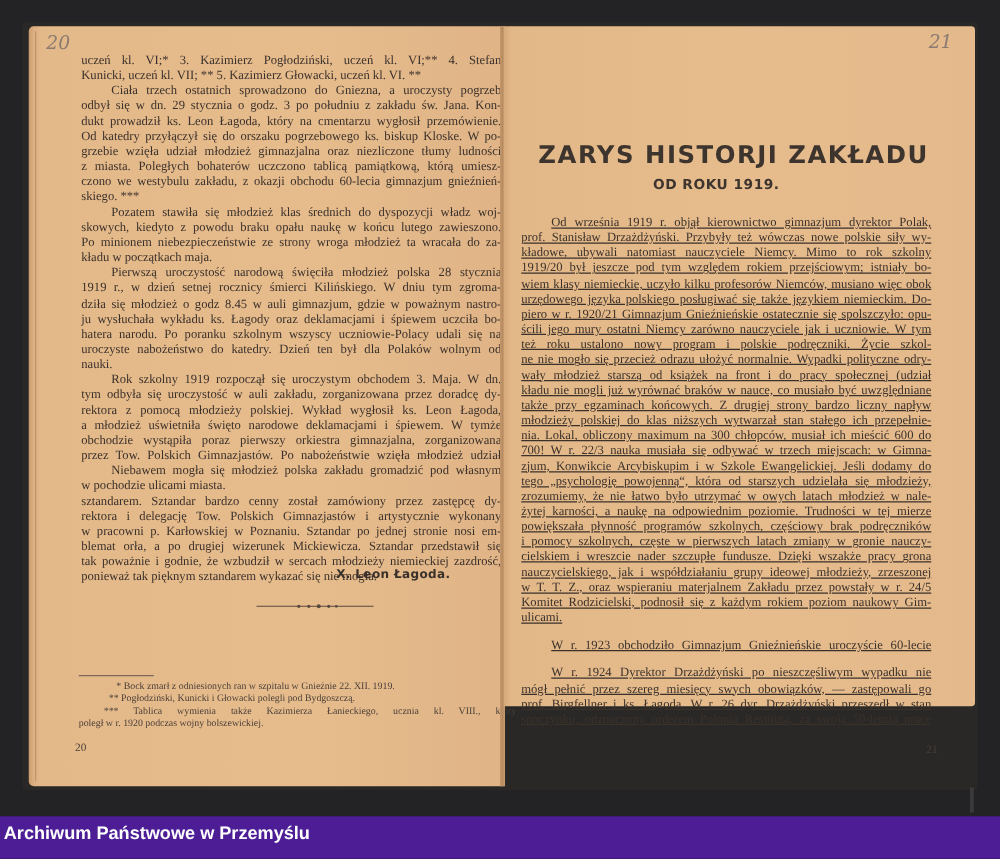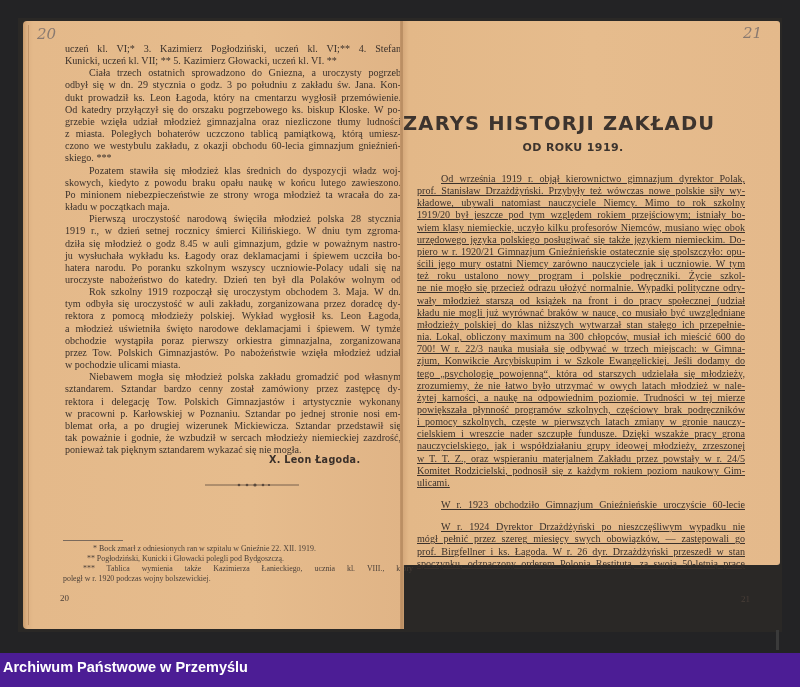--- a/index.html
+++ b/index.html
@@ -77,21 +77,21 @@
   .footnotes .fn1 { padding-left: 30px; }
   .footnotes .fn2 { padding-left: 24px; }
   .footnotes .fn3 { padding-left: 20px; text-align: justify; text-align-last: justify; }
   .page-num {
     position: absolute; font-size: 9px; color: #4a3f38;
   }
   .pn-left { left: 37px; top: 572px; }
   .pn-right { left: 338px; top: 573px; }
 
   .title {
-    position: absolute; left: 0; top: 91px; width: 340px; text-align: left;
+    position: absolute; left: 0; top: 91px; width: 340px; text-align: right;
     font-family: "DejaVu Sans", sans-serif; font-weight: bold;
     font-size: 19.5px; letter-spacing: 1.2px; color: #3d342e;
   }
   .subtitle {
     position: absolute; left: 0; top: 120px; width: 340px; text-align: center;
     font-family: "DejaVu Sans", sans-serif; font-weight: bold;
     font-size: 11px; letter-spacing: 0.4px; color: #3d342e;
   }
   .right-text-block { top: 152px; text-decoration: underline; }
   .spacer { display: block; height: 10px; }
@@ -131,28 +131,29 @@
       <span class="line" style="padding-left:24px">Pozatem stawiła się młodzież klas średnich do dyspozycji władz woj-</span>
       <span class="line">skowych, kiedyto z powodu braku opału naukę w końcu lutego zawieszono.</span>
       <span class="line">Po minionem niebezpieczeństwie ze strony wroga młodzież ta wracała do za-</span>
       <span class="line" style="text-align-last:left">kładu w początkach maja.</span>
       <span class="line" style="padding-left:24px">Pierwszą uroczystość narodową święciła młodzież polska 28 stycznia</span>
       <span class="line">1919 r., w dzień setnej rocznicy śmierci Kilińskiego. W dniu tym zgroma-</span>
       <span class="line">dziła się młodzież o godz 8.45 w auli gimnazjum, gdzie w poważnym nastro-</span>
       <span class="line">ju wysłuchała wykładu ks. Łagody oraz deklamacjami i śpiewem uczciła bo-</span>
       <span class="line">hatera narodu. Po poranku szkolnym wszyscy uczniowie-Polacy udali się na</span>
       <span class="line">uroczyste nabożeństwo do katedry. Dzień ten był dla Polaków wolnym od</span>
+      <span class="line" style="text-align-last:left">nauki.</span>
       <span class="line" style="padding-left:24px">Rok szkolny 1919 rozpoczął się uroczystym obchodem 3. Maja. W dn.</span>
       <span class="line">tym odbyła się uroczystość w auli zakładu, zorganizowana przez doradcę dy-</span>
       <span class="line">rektora z pomocą młodzieży polskiej. Wykład wygłosił ks. Leon Łagoda,</span>
       <span class="line">a młodzież uświetniła święto narodowe deklamacjami i śpiewem. W tymże</span>
       <span class="line">obchodzie wystąpiła poraz pierwszy orkiestra gimnazjalna, zorganizowana</span>
       <span class="line">przez Tow. Polskich Gimnazjastów. Po nabożeństwie wzięła młodzież udział</span>
+      <span class="line" style="padding-left:24px">Niebawem mogła się młodzież polska zakładu gromadzić pod własnym</span>
       <span class="line" style="text-align-last:left">w pochodzie ulicami miasta.</span>
-      <span class="line" style="padding-left:24px">Niebawem mogła się młodzież polska zakładu gromadzić pod własnym</span>
       <span class="line">sztandarem. Sztandar bardzo cenny został zamówiony przez zastępcę dy-</span>
       <span class="line">rektora i delegację Tow. Polskich Gimnazjastów i artystycznie wykonany</span>
       <span class="line">w pracowni p. Karłowskiej w Poznaniu. Sztandar po jednej stronie nosi em-</span>
       <span class="line">blemat orła, a po drugiej wizerunek Mickiewicza. Sztandar przedstawił się</span>
       <span class="line">tak poważnie i godnie, że wzbudził w sercach młodzieży niemieckiej zazdrość,</span>
       <span class="line" style="text-align-last:left">ponieważ tak pięknym sztandarem wykazać się nie mogła.</span>
     </div>
     <div class="signature">X. Leon Łagoda.</div>
     <svg class="ornament" viewBox="0 0 94 6">
       <line x1="0" y1="3" x2="94" y2="3" stroke="#5a4a3e" stroke-width="0.8"></line>
@@ -184,20 +185,21 @@
       <span class="line">kładowe, ubywali natomiast nauczyciele Niemcy. Mimo to rok szkolny</span>
       <span class="line">1919/20 był jeszcze pod tym względem rokiem przejściowym; istniały bo-</span>
       <span class="line">wiem klasy niemieckie, uczyło kilku profesorów Niemców, musiano więc obok</span>
       <span class="line">urzędowego języka polskiego posługiwać się także językiem niemieckim. Do-</span>
       <span class="line">piero w r. 1920/21 Gimnazjum Gnieźnieńskie ostatecznie się spolszczyło: opu-</span>
       <span class="line">ścili jego mury ostatni Niemcy zarówno nauczyciele jak i uczniowie. W tym</span>
       <span class="line">też roku ustalono nowy program i polskie podręczniki. Życie szkol-</span>
       <span class="line">ne nie mogło się przecież odrazu ułożyć normalnie. Wypadki polityczne odry-</span>
       <span class="line">wały młodzież starszą od książek na front i do pracy społecznej (udział</span>
       <span class="line">kładu nie mogli już wyrównać braków w nauce, co musiało być uwzględniane</span>
+      <span class="line">także przy egzaminach końcowych. Z drugiej strony bardzo liczny napływ</span>
       <span class="line">młodzieży polskiej do klas niższych wytwarzał stan stałego ich przepełnie-</span>
       <span class="line">nia. Lokal, obliczony maximum na 300 chłopców, musiał ich mieścić 600 do</span>
       <span class="line">700! W r. 22/3 nauka musiała się odbywać w trzech miejscach: w Gimna-</span>
       <span class="line">zjum, Konwikcie Arcybiskupim i w Szkole Ewangelickiej. Jeśli dodamy do</span>
       <span class="line">tego „psychologię powojenną“, która od starszych udzielała się młodzieży,</span>
       <span class="line">zrozumiemy, że nie łatwo było utrzymać w owych latach młodzież w nale-</span>
       <span class="line">żytej karności, a naukę na odpowiednim poziomie. Trudności w tej mierze</span>
       <span class="line">powiększała płynność programów szkolnych, częściowy brak podręczników</span>
       <span class="line">i pomocy szkolnych, częste w pierwszych latach zmiany w gronie nauczy-</span>
       <span class="line">cielskiem i wreszcie nader szczupłe fundusze. Dzięki wszakże pracy grona</span>

